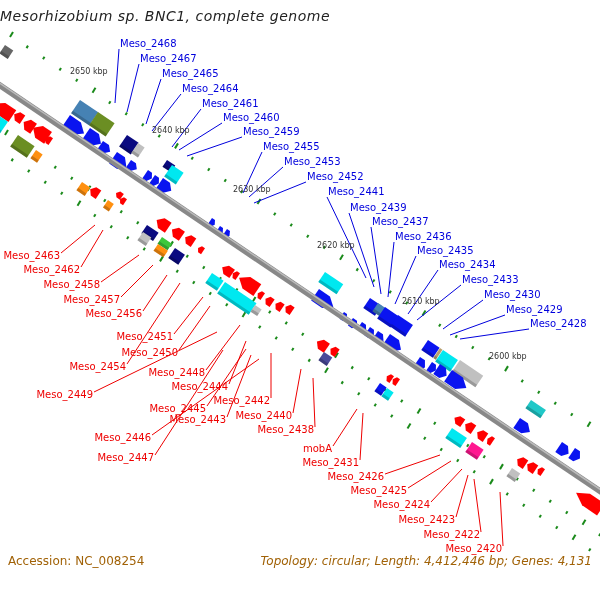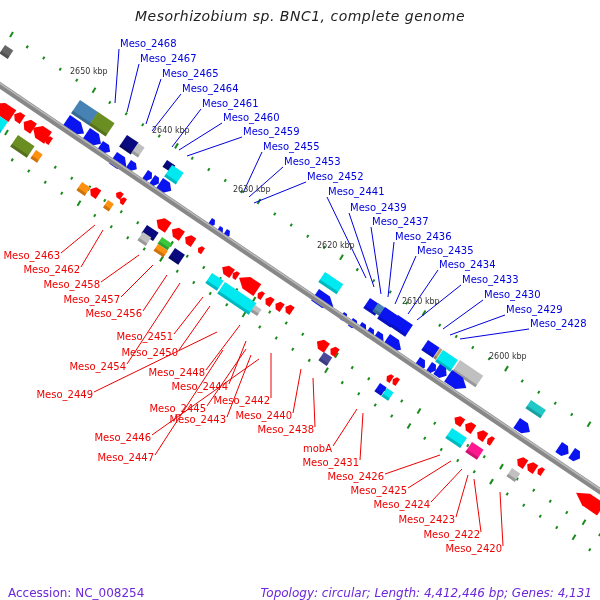--- a/index.html
+++ b/index.html
@@ -1,19 +1,19 @@
 <!DOCTYPE html>
 <html><head>
 <meta charset="utf-8">
 <style>
   html, body { margin:0; padding:0; background:#ffffff; }
   body { width:600px; height:600px; position:relative; overflow:hidden; font-family:"DejaVu Sans", sans-serif; }
-  #title { position:absolute; top:8px; left:0; width:600px; text-align:center; font-style:italic; font-size:14px; color:#222; letter-spacing:0.5px; }
+  #title { position:absolute; top:8px; left:0; width:600px; text-align:left; font-style:italic; font-size:14px; color:#222; letter-spacing:0.5px; }
   #map { position:absolute; left:0; top:0; }
-  .footer { position:absolute; top:554px; font-size:12px; color:#6d28d9;margin-top:32px; }
+  .footer { position:absolute; top:554px; font-size:12px; color:#a16207; }
   #accession { left:8px; }
   #stats { right:8px;font-style:italic; }
 </style>
 </head>
 <body>
 
 <div id="title">Mesorhizobium sp. BNC1, complete genome</div>
 
 <svg id="map" width="600" height="600">
   <defs>

